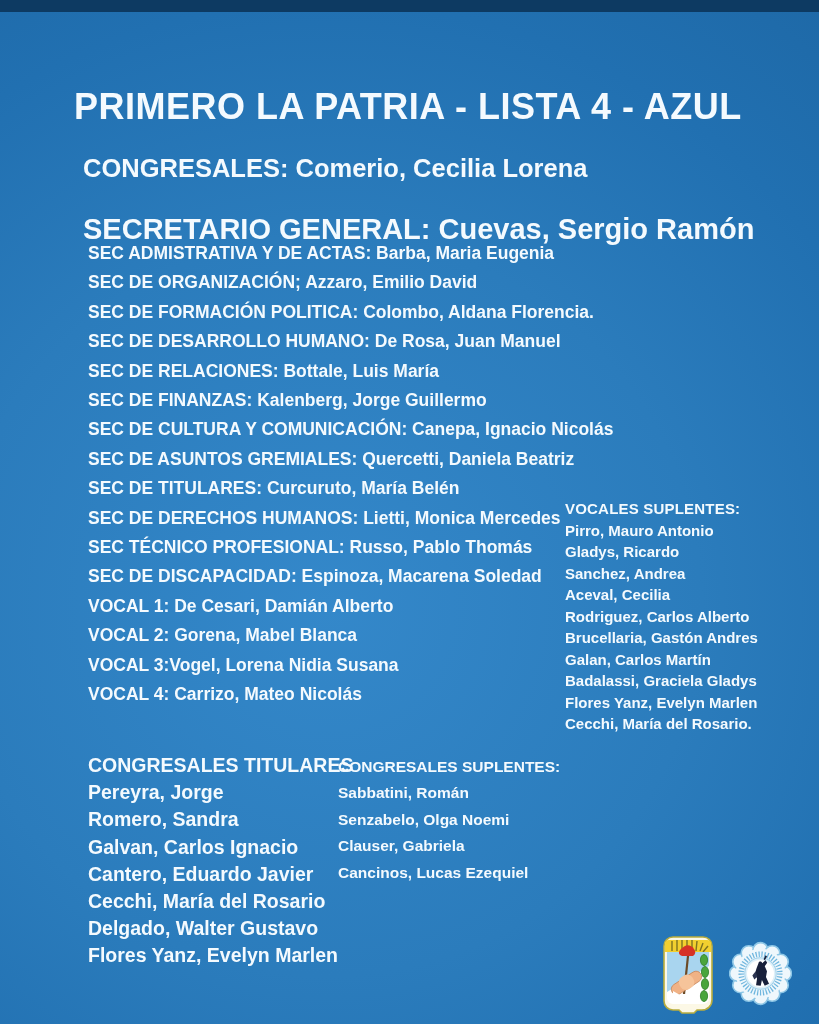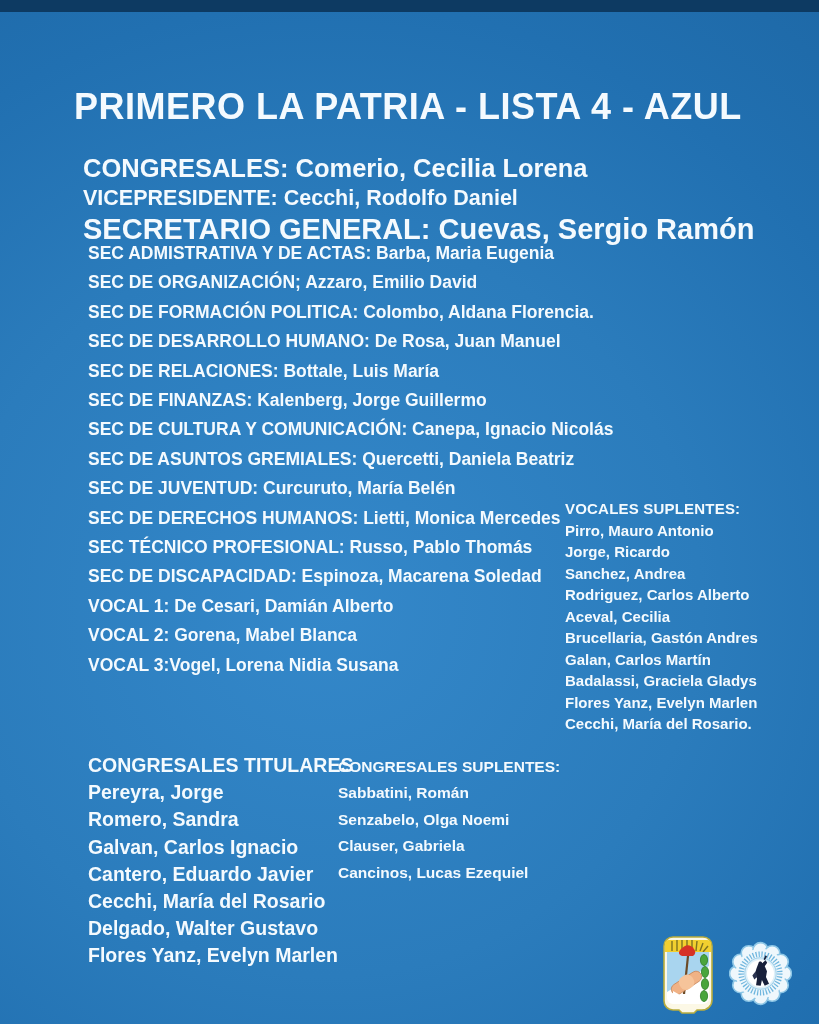--- a/index.html
+++ b/index.html
@@ -31,48 +31,48 @@
   .row { white-space:nowrap; }
 </style>
 </head>
 <body>
 
 <div class="poster">
 
   <div class="abs title">PRIMERO LA PATRIA - LISTA 4 - AZUL</div>
 
   <div class="abs lead-1">CONGRESALES: Comerio, Cecilia Lorena</div>
-  <div class="abs lead-2">VICEPRESIDENTE: Cecchi, Rodolfo Daniel</div>
   <div class="abs lead-3">SECRETARIO GENERAL: Cuevas, Sergio Ramón</div>
 
   <div class="abs positions">
     <div class="row">SEC ADMISTRATIVA Y DE ACTAS: Barba, Maria Eugenia</div>
     <div class="row">SEC DE ORGANIZACIÓN; Azzaro, Emilio David</div>
     <div class="row">SEC DE FORMACIÓN POLITICA: Colombo, Aldana Florencia.</div>
     <div class="row">SEC DE DESARROLLO HUMANO: De Rosa, Juan Manuel</div>
     <div class="row">SEC DE RELACIONES: Bottale, Luis María</div>
     <div class="row">SEC DE FINANZAS: Kalenberg, Jorge Guillermo</div>
     <div class="row">SEC DE CULTURA Y COMUNICACIÓN: Canepa, Ignacio Nicolás</div>
     <div class="row">SEC DE ASUNTOS GREMIALES: Quercetti, Daniela Beatriz</div>
-    <div class="row">SEC DE JUVENTUD: Curcuruto, María Belén</div>
+    <div class="row">SEC DE TITULARES: Curcuruto, María Belén</div>
     <div class="row">SEC DE DERECHOS HUMANOS: Lietti, Monica Mercedes</div>
     <div class="row">SEC TÉCNICO PROFESIONAL: Russo, Pablo Thomás</div>
     <div class="row">SEC DE DISCAPACIDAD: Espinoza, Macarena Soledad</div>
     <div class="row">VOCAL 1: De Cesari, Damián Alberto</div>
     <div class="row">VOCAL 2: Gorena, Mabel Blanca</div>
     <div class="row">VOCAL 3:Vogel, Lorena Nidia Susana</div>
+    <div class="row">VOCAL 4: Carrizo, Mateo Nicolás</div>
   </div>
 
   <div class="abs vocales">
     <div class="row hdr">VOCALES SUPLENTES:</div>
     <div class="row">Pirro, Mauro Antonio</div>
-    <div class="row">Jorge, Ricardo</div>
+    <div class="row">Gladys, Ricardo</div>
     <div class="row">Sanchez, Andrea</div>
+    <div class="row">Aceval, Cecilia</div>
     <div class="row">Rodriguez, Carlos Alberto</div>
-    <div class="row">Aceval, Cecilia</div>
     <div class="row">Brucellaria, Gastón Andres</div>
     <div class="row">Galan, Carlos Martín</div>
     <div class="row">Badalassi, Graciela Gladys</div>
     <div class="row">Flores Yanz, Evelyn Marlen</div>
     <div class="row">Cecchi, María del Rosario.</div>
   </div>
 
   <div class="abs cong-tit">
     <div class="row hdr">CONGRESALES TITULARES</div>
     <div class="row">Pereyra, Jorge</div>

